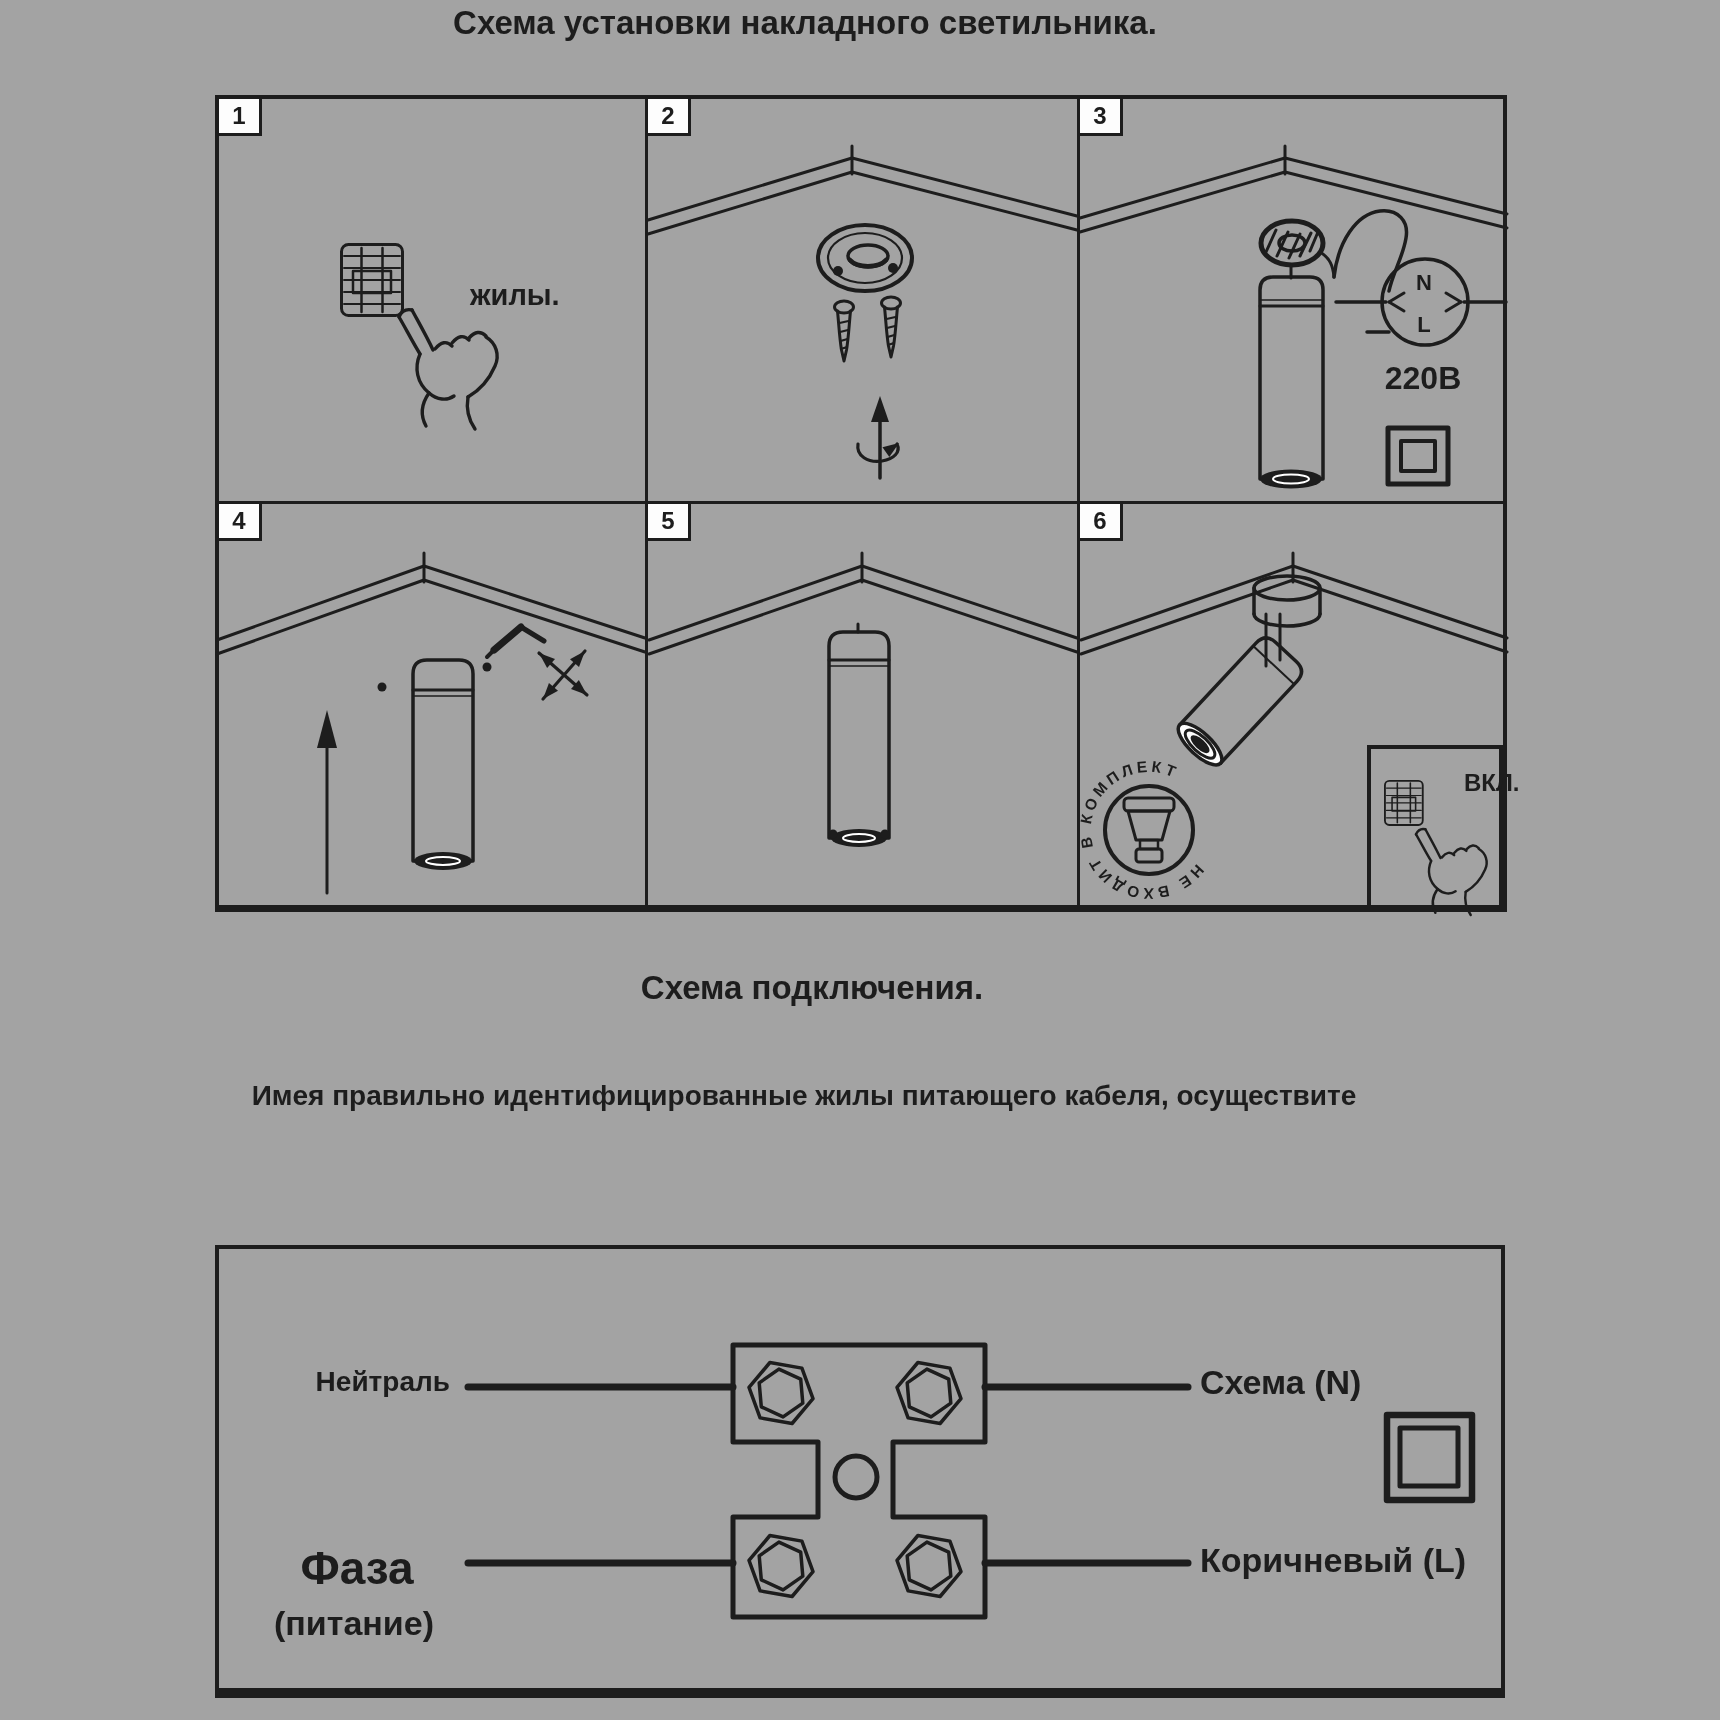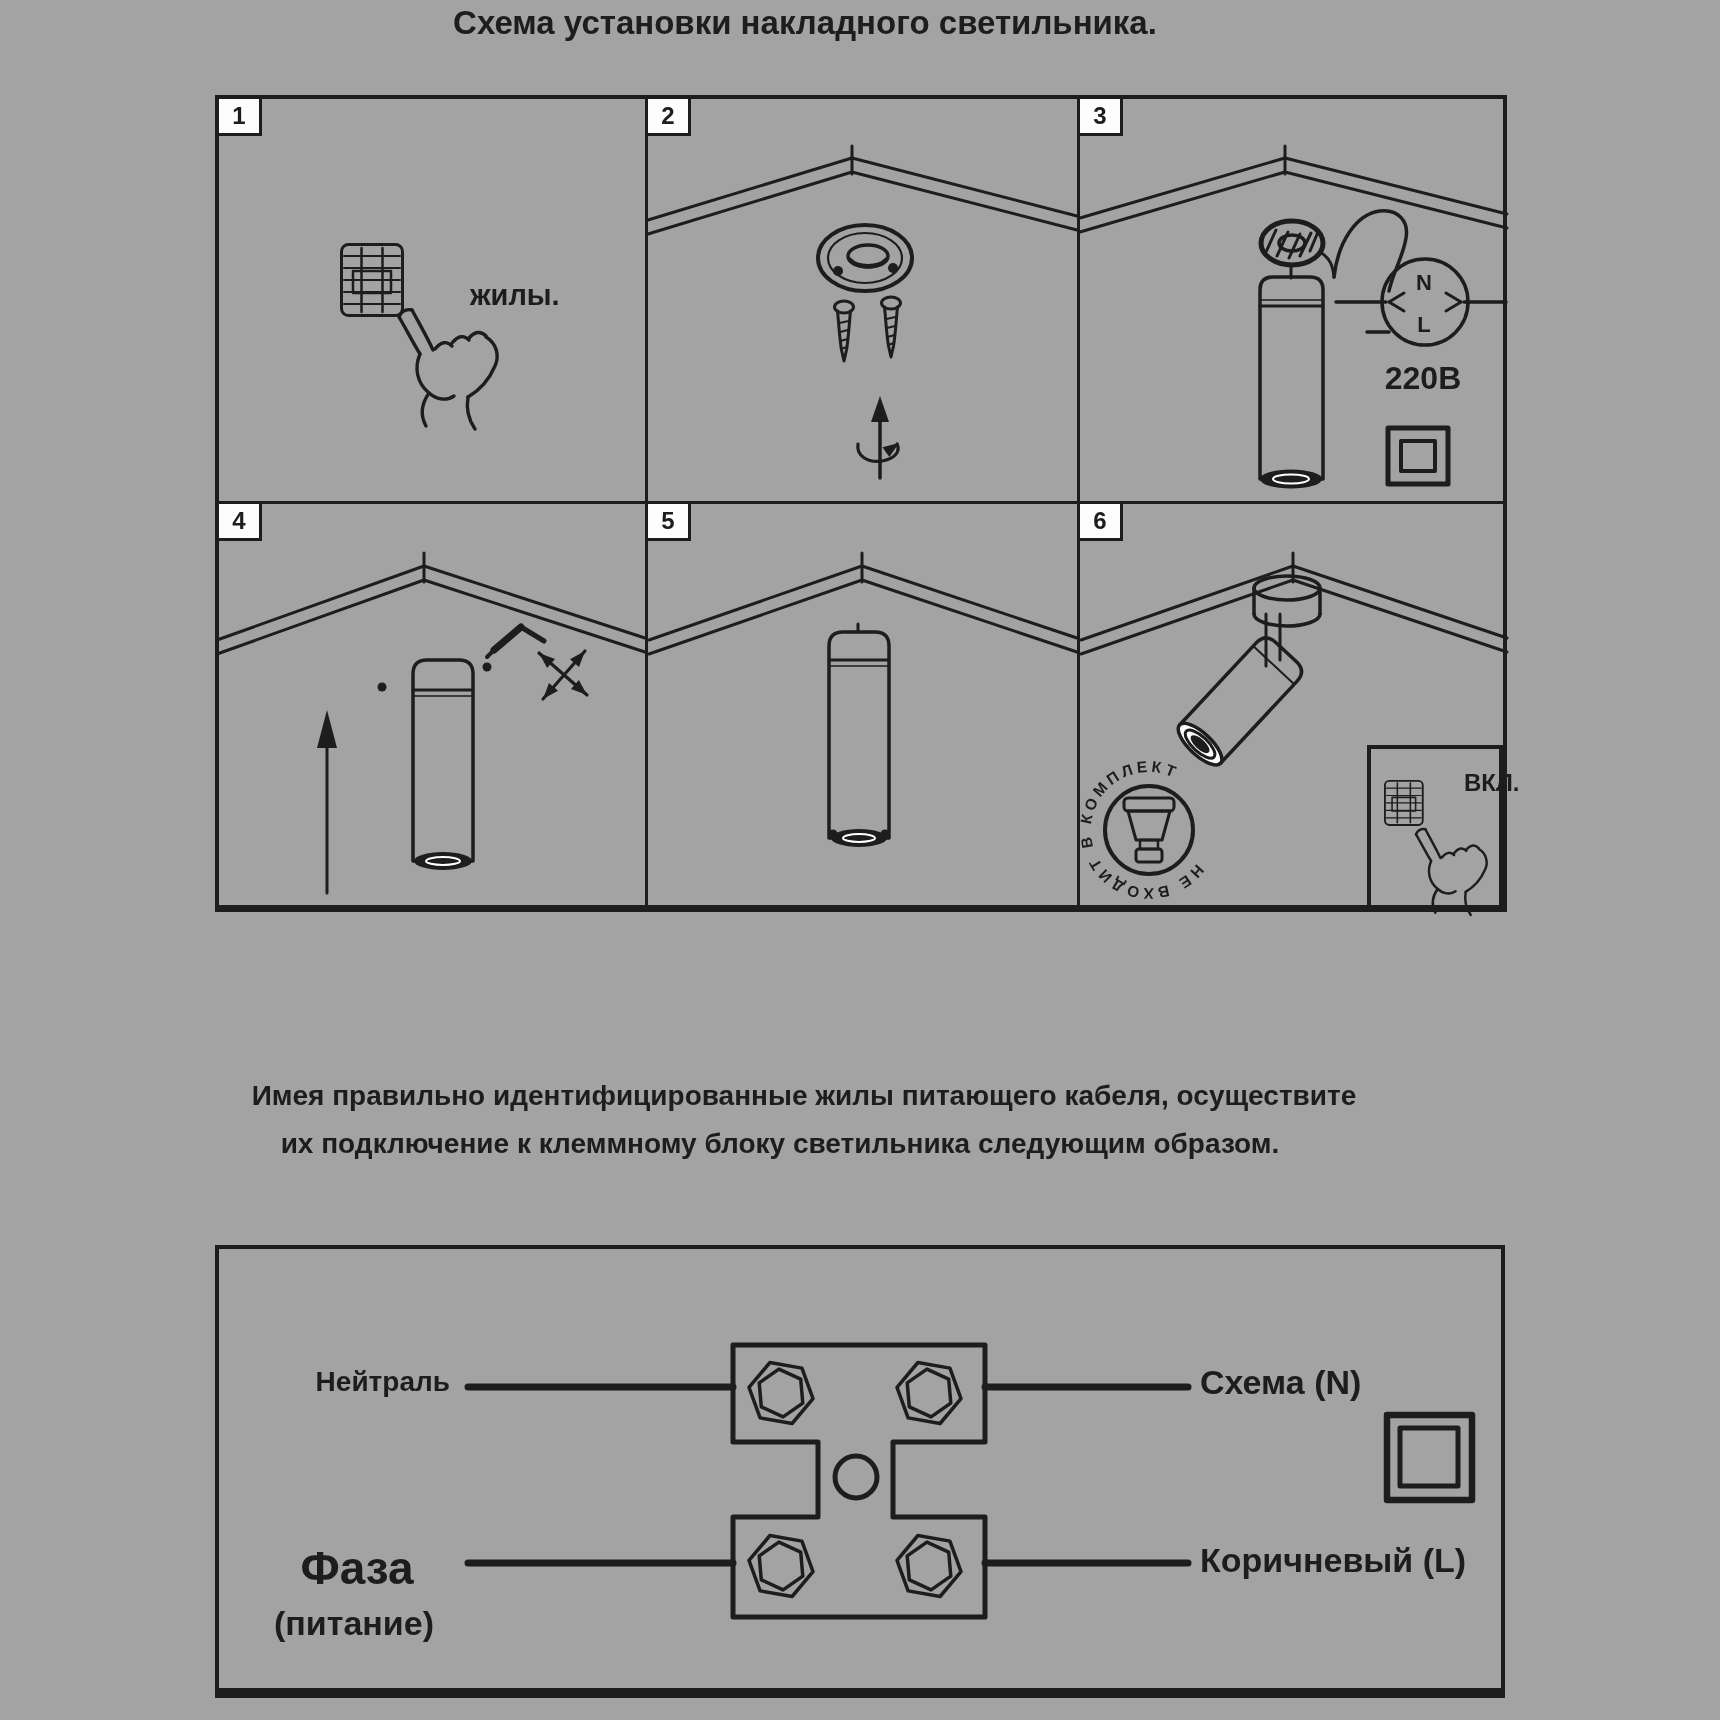--- a/index.html
+++ b/index.html
@@ -259,22 +259,22 @@
       </g>
       <g>
         <rect x="1387" y="1415" width="85" height="85" stroke-width="6.5"></rect>
         <rect x="1400" y="1428" width="58" height="58" stroke-width="5"></rect>
       </g>
     </g>
   </svg>
 
   <div class="box" style="left:1367px;top:745px;width:128px;height:159px;border-width:4px;"></div>
 
+  <div class="lbl ctr txt" style="left:12px;top:971px;width:1600px;font-size:33px;">Схема подключения.</div>
   <div class="lbl ctr txt" style="left:0;top:1082px;width:1560px;font-size:28px;padding-left:24px;">Имея правильно идентифицированные жилы питающего кабеля, осуществите</div>
-  <div class="lbl ctr txt" style="left:0;top:1130px;width:1560px;font-size:28px;">их подключение к клеммному блоку светильника следующим образом.</div>
 
   <div class="box" style="left:215px;top:1245px;width:1282px;height:439px;border-bottom-width:10px;"></div>
 
   <div class="lbl rgt txt" style="left:240px;top:1368px;width:210px;font-size:28px;">Нейтраль</div>
   <div class="lbl ctr txt" style="left:257px;top:1545px;width:200px;font-size:46px;">Фаза</div>
   <div class="lbl ctr txt" style="left:244px;top:1586px;width:220px;font-size:34px;margin-top:20px;">(питание)</div>
   <div class="lbl txt" style="left:1200px;top:1365px;font-size:34px;">Схема (N)</div>
   <div class="lbl txt" style="left:1200px;top:1543px;font-size:34px;">Коричневый (L)</div>
 
 </div>

